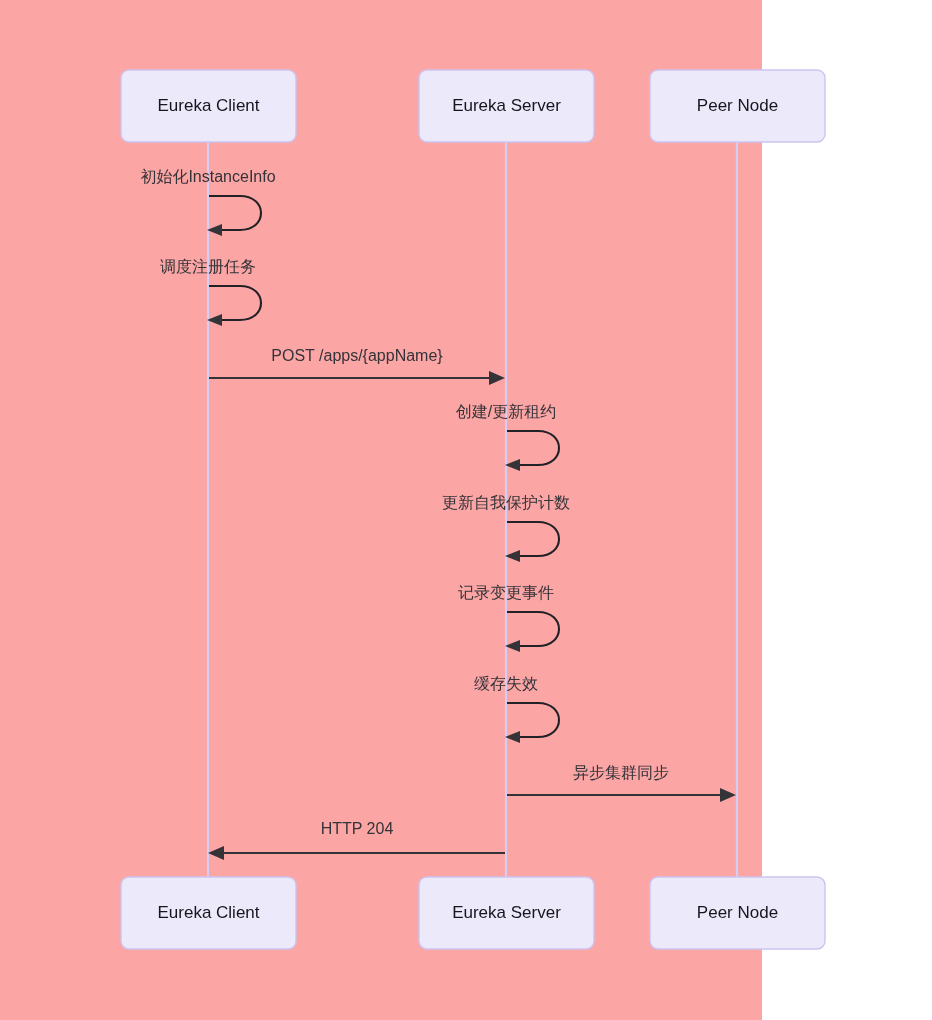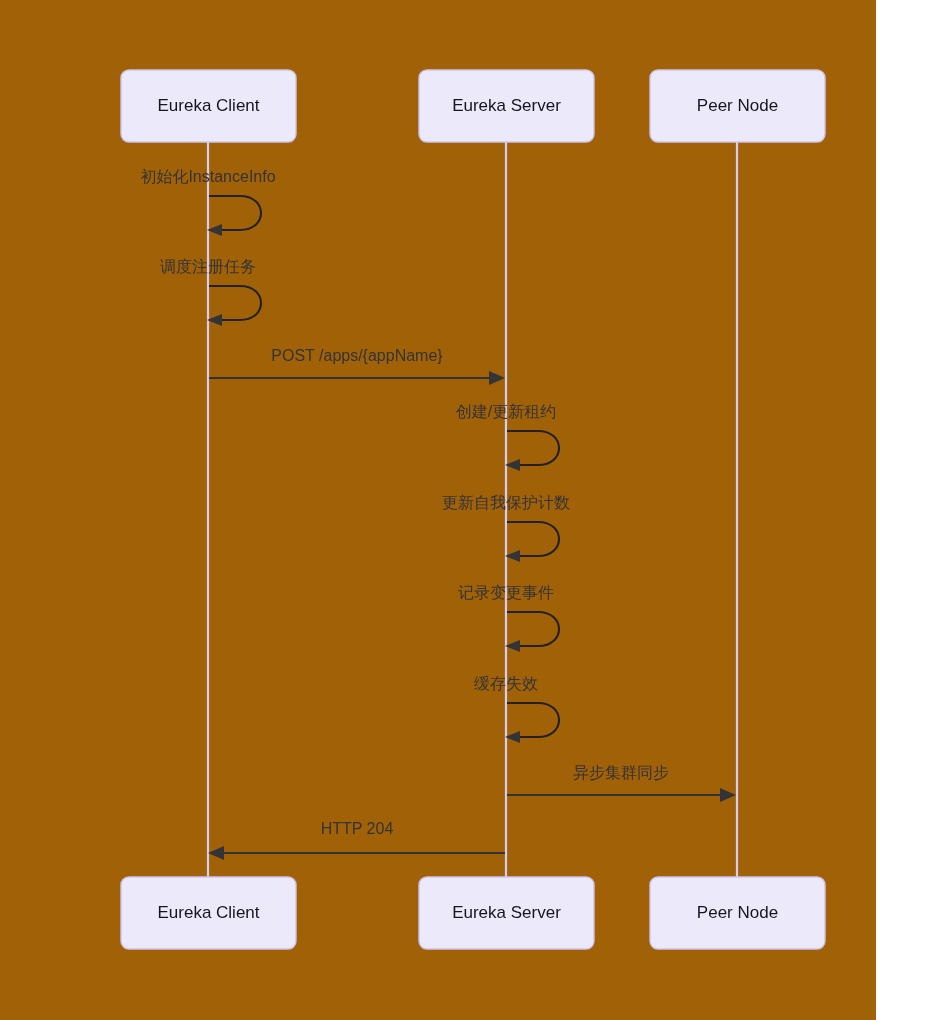--- a/index.html
+++ b/index.html
@@ -8,23 +8,23 @@
     background: #ffffff;
   }
   body {
     width: 932px;
     height: 1020px;
     font-family: "Liberation Sans", "DejaVu Sans", sans-serif;
     overflow: hidden;
   }
   #diagram-root {
     position: relative;
-    width: 876px;
+    width: 762px;
     height: 1020px;
-    background: #a16207;
+    background: #fca5a5;
   }
   svg#seq-svg {
     display: block;
     width: 932px;
     height: 1020px;
   }
   .participant-box {
     fill: #ece9fb;
     stroke: #cdc3f0;
     stroke-width: 1.4;

